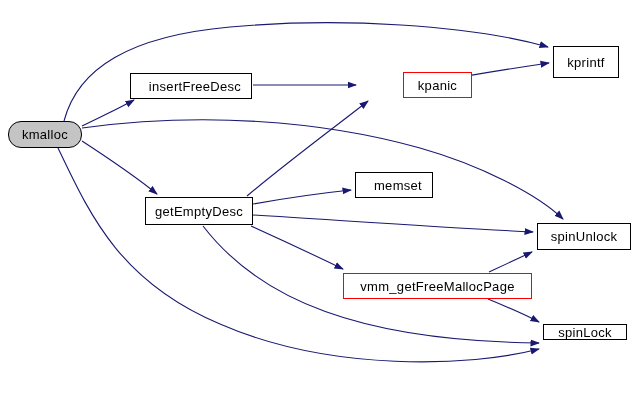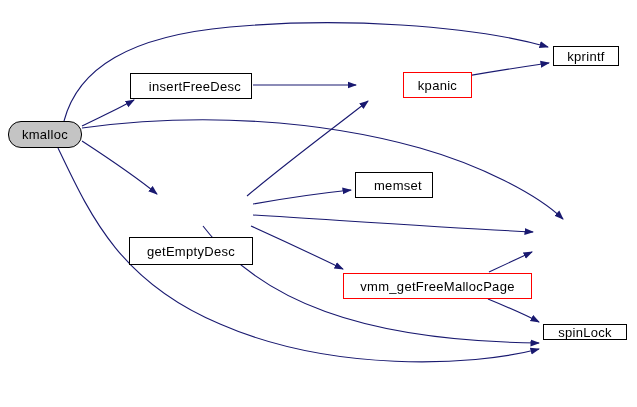--- a/index.html
+++ b/index.html
@@ -80,24 +80,25 @@
     <path d="M 489,272 L 532,252" marker-end="url(#arrowhead)"></path>
     <path d="M 488,299 C 505,306 524,314 539,322" marker-end="url(#arrowhead)"></path>
   </svg>
 
   <div class="node current" style="left:8px; top:121px; width:74px; height:27px;">kmalloc</div>
 
   <div class="node" style="left:130px; top:73px; width:122px; height:26px;padding-left:8px;">insertFreeDesc</div>
 
   <div class="node highlighted" style="left:360px; top:72px; width:69px; height:26px;">kpanic</div>
 
-  <div class="node" style="left:553px; top:46px; width:66px; height:20px;">kprintf</div>
+  <div class="node" style="left:553px; top:46px; width:66px; height:32px;">kprintf</div>
 
   <div class="node" style="left:355px; top:172px; width:78px; height:26px;padding-left:8px;">memset</div>
 
-  <div class="node" style="left:129px; top:197px; width:124px; height:28px;margin-top:40px;">getEmptyDesc</div>
+  <div class="node" style="left:145px; top:197px; width:108px; height:28px;">getEmptyDesc</div>
 
+  <div class="node" style="left:537px; top:223px; width:94px; height:27px;">spinUnlock</div>
 
   <div class="node highlighted" style="left:300px; top:273px; width:189px; height:26px;">vmm_getFreeMallocPage</div>
 
   <div class="node" style="left:543px; top:324px; width:84px; height:16px;">spinLock</div>
 
 </div>
 
 </body></html>

